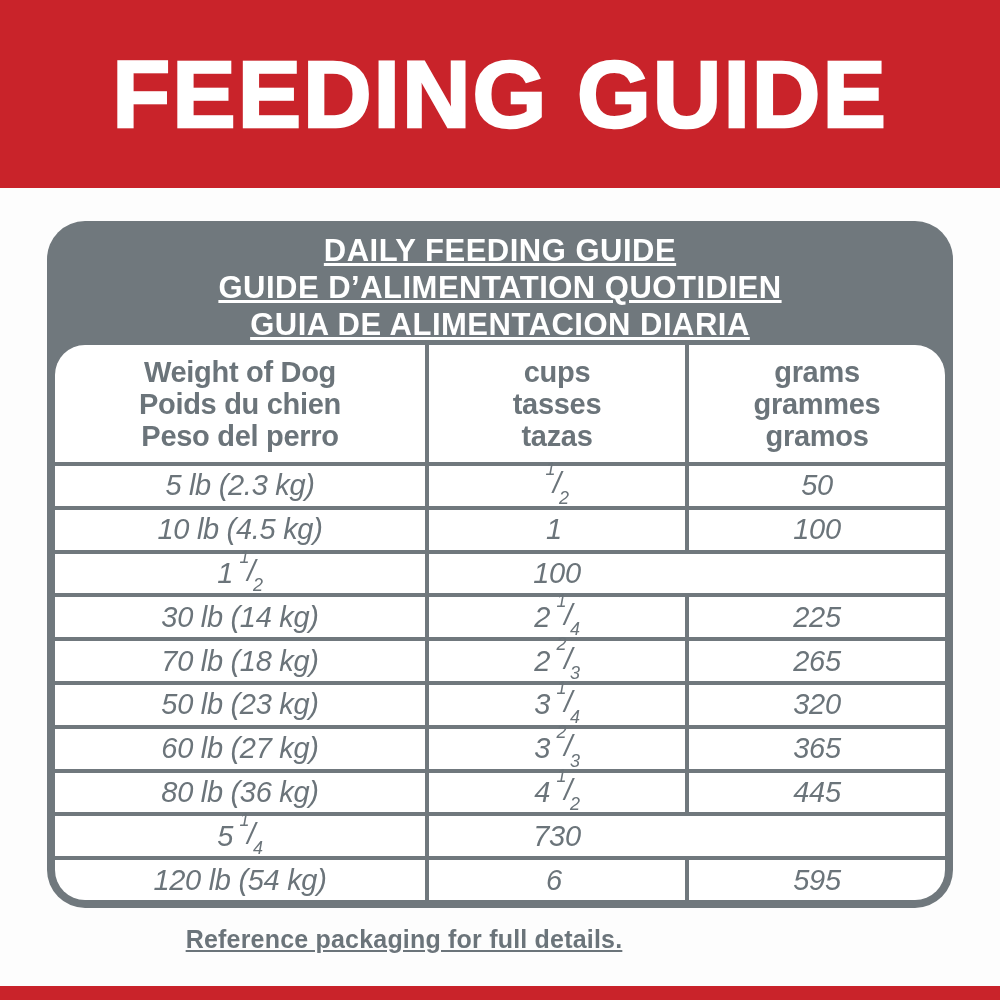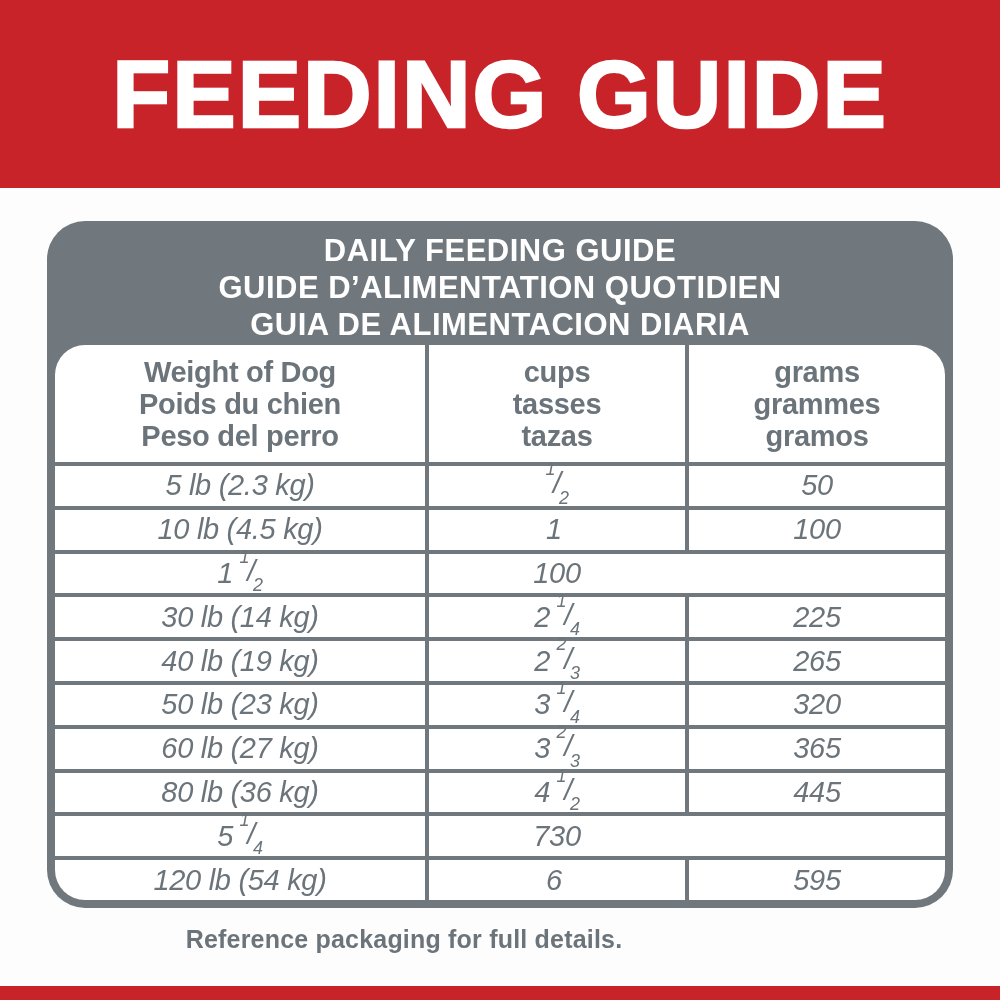--- a/index.html
+++ b/index.html
@@ -47,20 +47,21 @@
   }
   .guide-box-header {
     height: 124px;
     padding-top: 11px;
     text-align: center;
     color: var(--white);
     font-weight: bold;
     font-size: 31px;
     line-height: 37px;
     letter-spacing: 0.5px;
+    text-decoration: underline;
   }
   .guide-box-header span { display: block; }
 
   
   .feed-table {
     position: absolute;
     left: 8px; right: 8px;
     top: 124px; bottom: 8px;
     background: var(--white);
     border-radius: 30px;
@@ -128,20 +129,21 @@
   
   .footer-note {
     position: absolute;
     left: 0; top: 925px;
     width: 808px;
     text-align: center;
     color: var(--text-gray);
     font-weight: bold;
     font-size: 25px;
     letter-spacing: 0.2px;
+    text-decoration: underline;
   }
   .bottom-strip {
     position: absolute;
     left: 0; bottom: 0;
     width: 1000px; height: 14px;
     background: var(--red);
   }
 </style>
 </head>
 <body>
@@ -207,21 +209,21 @@
       <div class="trow">
         <div class="td">30 lb (14 kg)</div>
         <div class="td">
             <span class="whole">2</span>
             <span class="fr"><sup>1</sup><span class="sl">/</span><sub>4</sub></span>
           </div>
         <div class="td">225</div>
       </div>
 
       <div class="trow">
-        <div class="td">40 lb (19 kg)</div>
+        <div class="td">70 lb (18 kg)</div>
         <div class="td">
             <span class="whole">2</span>
             <span class="fr"><sup>2</sup><span class="sl">/</span><sub>3</sub></span>
           </div>
         <div class="td">265</div>
       </div>
 
       <div class="trow">
         <div class="td">50 lb (23 kg)</div>
         <div class="td">

